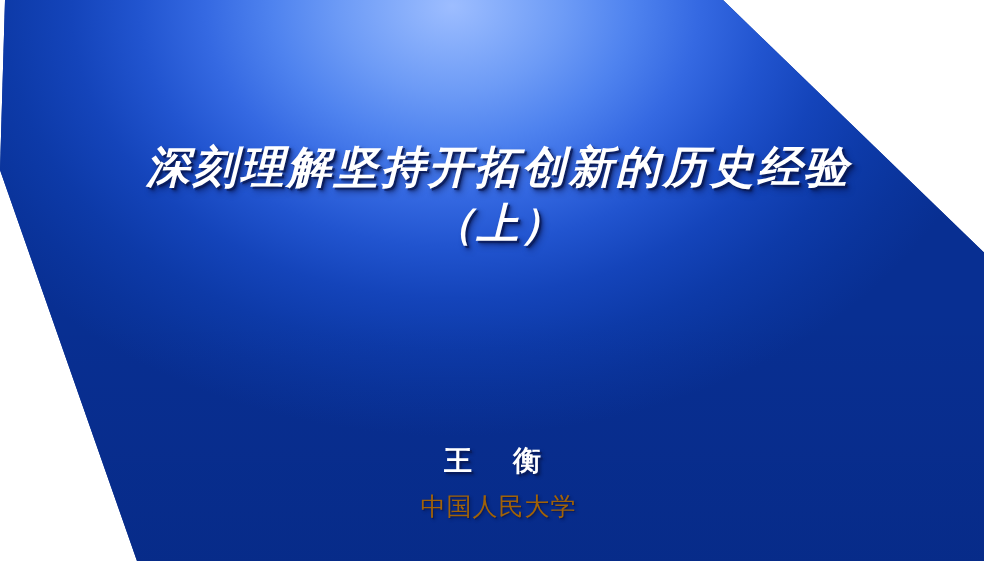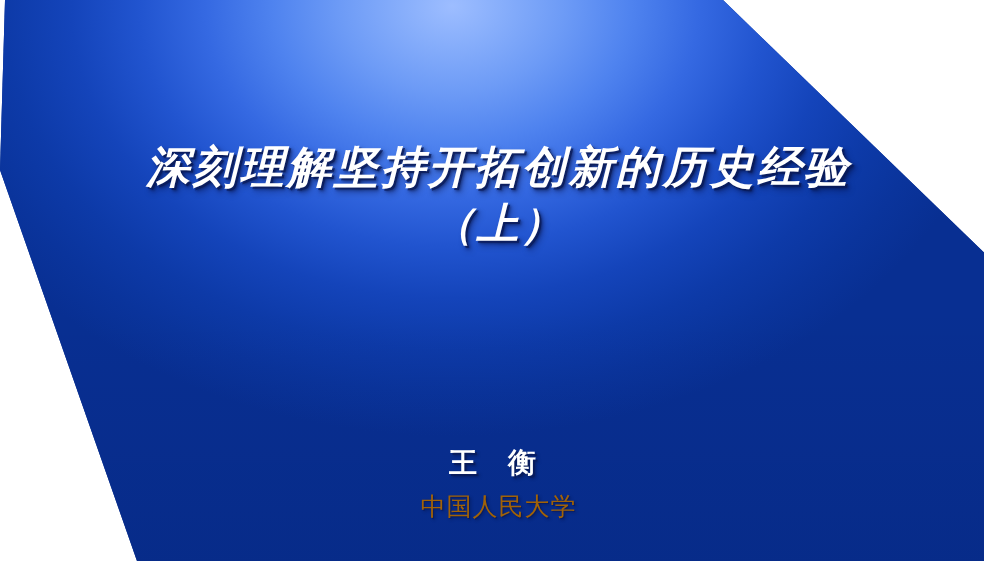--- a/index.html
+++ b/index.html
@@ -96,21 +96,21 @@
   .author-block {
     position: absolute;
     left: 0;
     top: 443px;
     width: 997px;
     text-align: center;
   }
 
   .author-name {
     color: #ffffff;
-    font-family: Liberation Serif, serif;
+    font-family: Liberation Mono, monospace;
     font-weight: bold;
     font-size: 28px;
     line-height: 40px;
     letter-spacing: 12px;
     text-shadow:
       2px 2px 0 rgba(10,25,85,0.70),
       3px 3px 3px rgba(5,15,60,0.50);
   }
 
   .affiliation {

